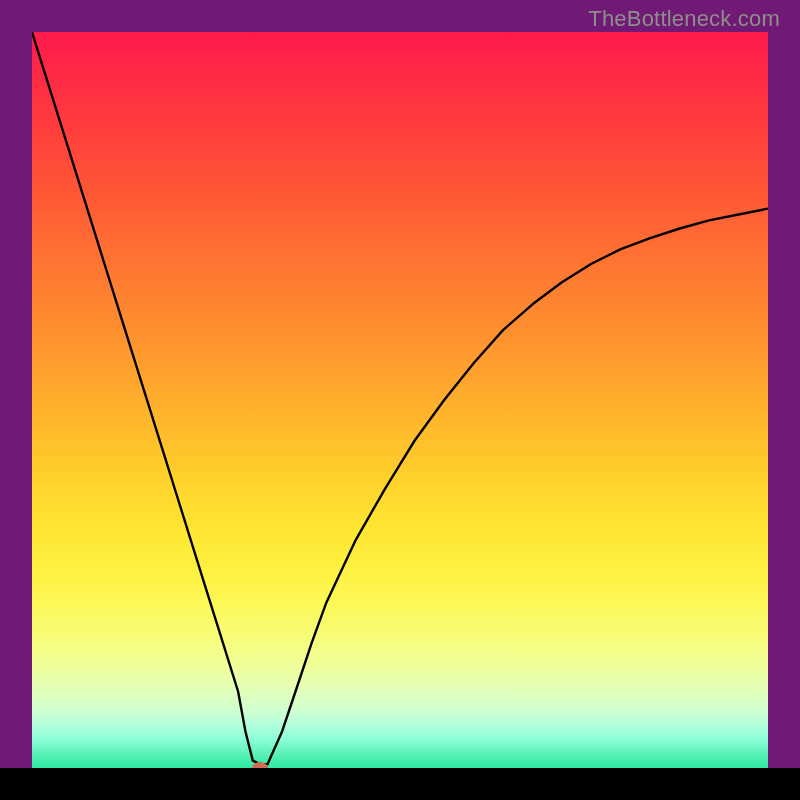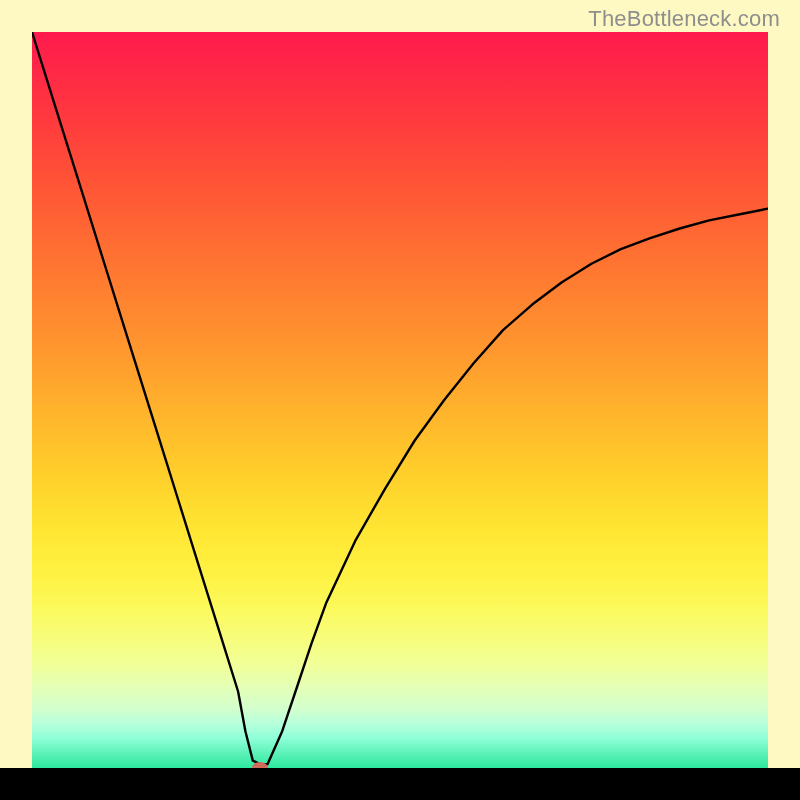--- a/index.html
+++ b/index.html
@@ -8,21 +8,21 @@
     width: 800px;
     height: 800px;
     background: #000;
     font-family: Arial, Helvetica, sans-serif;
     overflow: hidden;
   }
   .stage {
     position: relative;
     width: 800px;
     height: 768px;
-    background: #fef9c3;
+    background: #701a75;
   }
   .plot-area {
     position: absolute;
     left: 32px;
     top: 32px;
     width: 736px;
     height: 736px;
     overflow: hidden;
   }
   .gradient {

